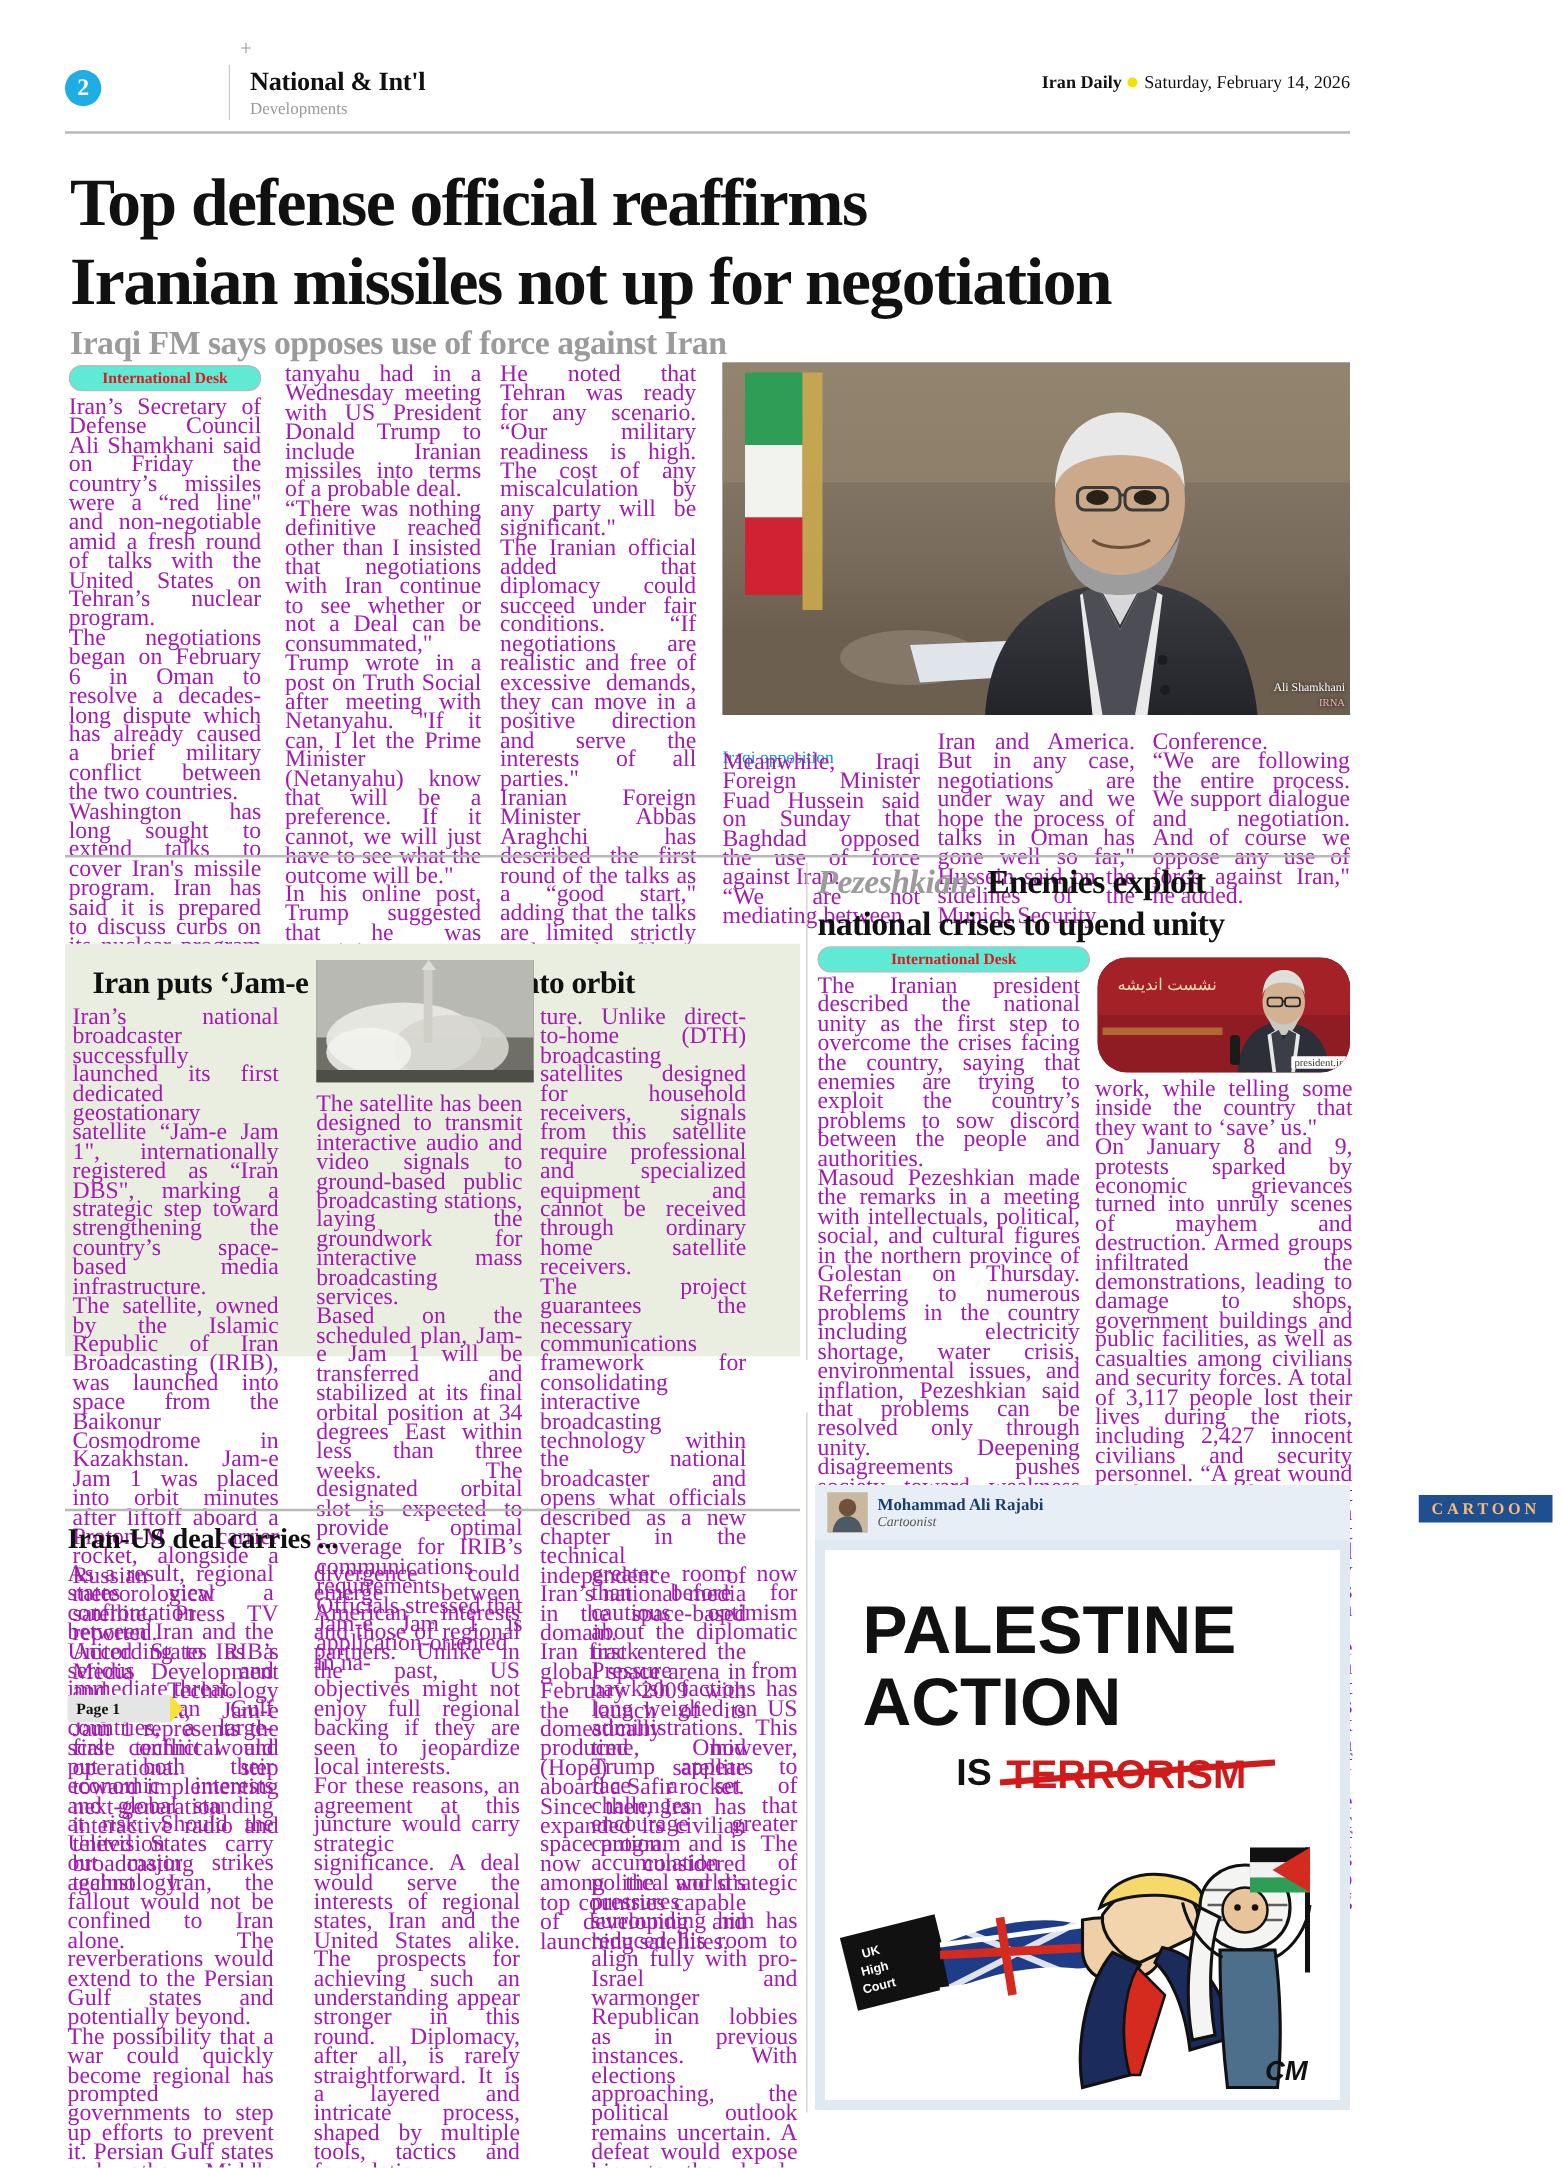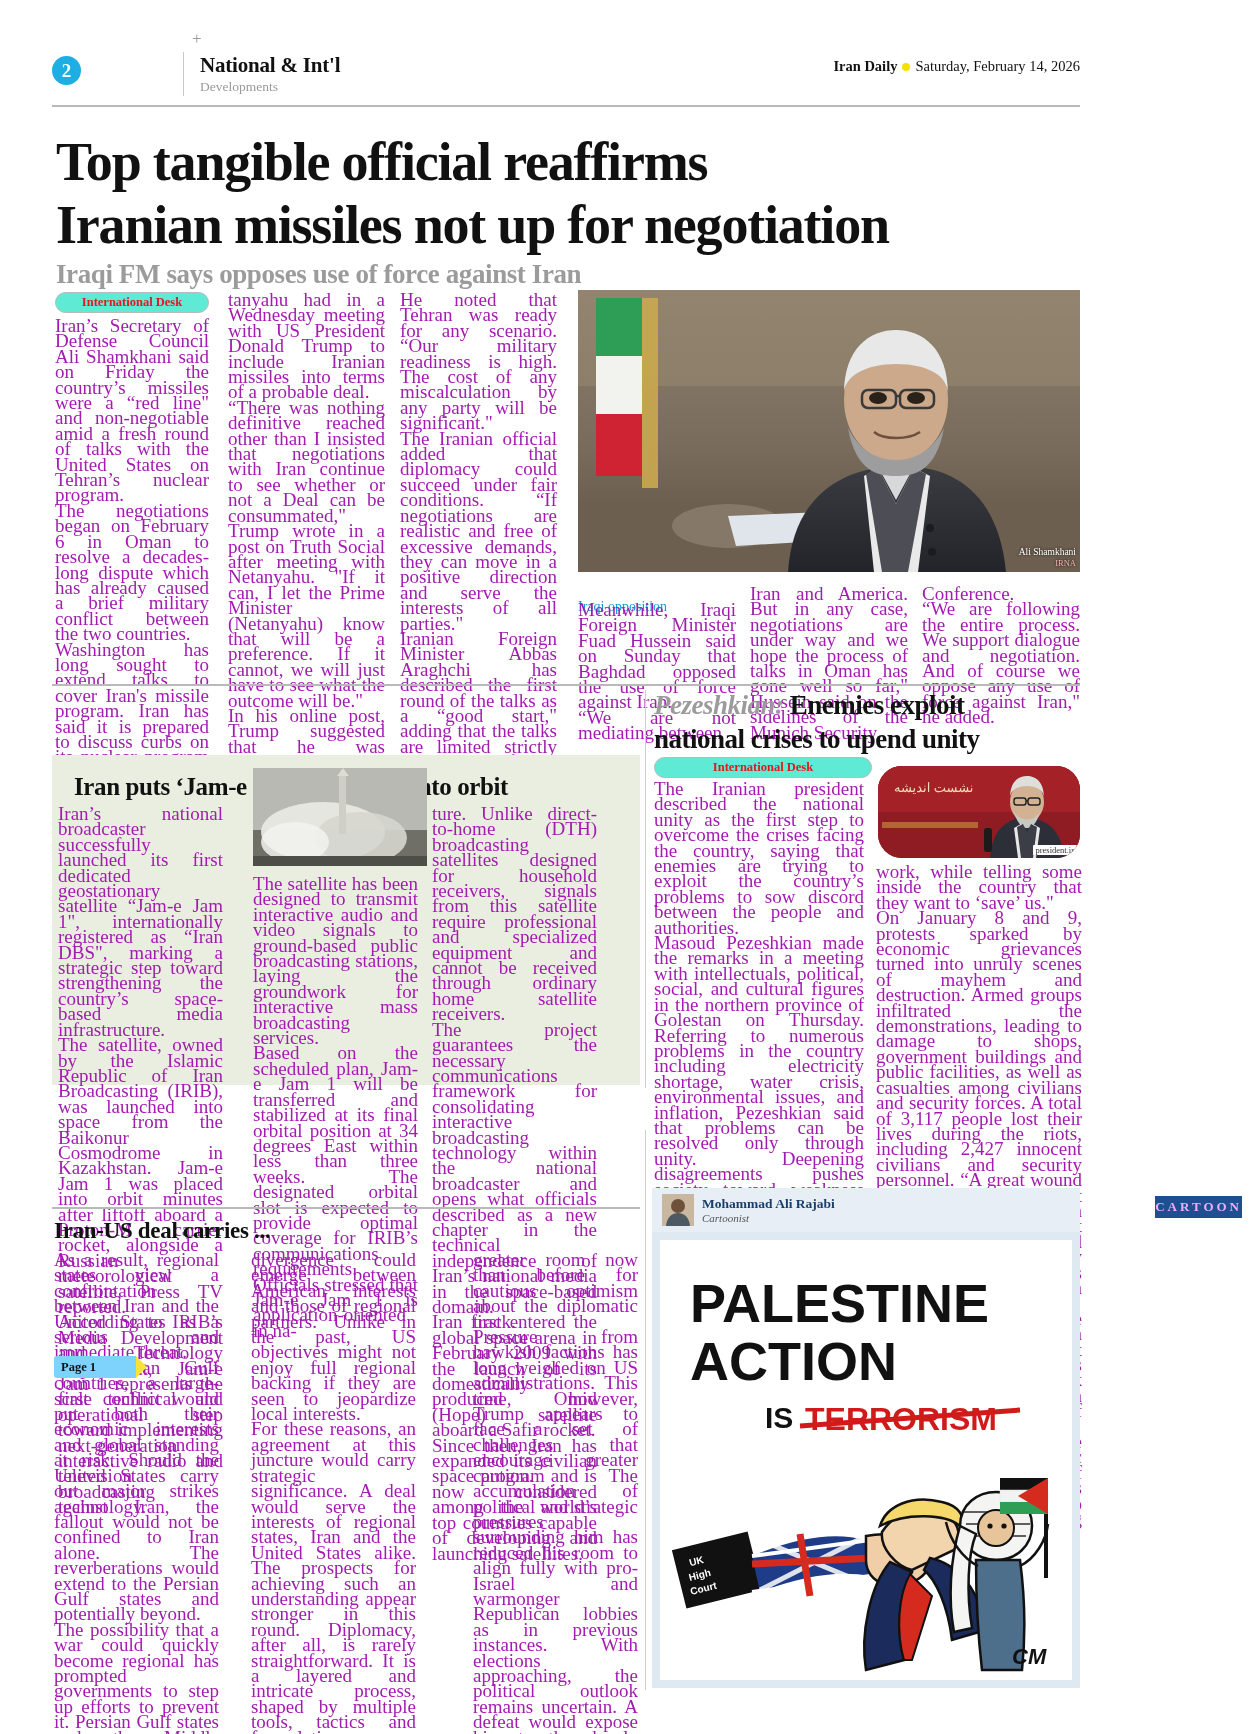--- a/index.html
+++ b/index.html
@@ -106,21 +106,21 @@
     position:absolute;right:3px;bottom:3px;background:#fff;color:#333;
     font-size:8.5px;padding:0 3px;border-radius:1px;margin-top:16px;
   }
   
   .deal-title{
     position:absolute;left:54px;top:1218px;font-size:23px;font-weight:bold;
     letter-spacing:-.3px;
   }
   .page1-badge{
     position:absolute;left:54px;top:1356px;width:82px;height:22px;
-    background:#7dd3fc;border-radius:3px 0 0 3px;
+    background:#e5e5e5;border-radius:3px 0 0 3px;
     font-size:12.5px;font-weight:bold;color:#111;line-height:22px;
     padding-left:7px;box-sizing:border-box;
   }
   .page1-badge .arrow{
     position:absolute;right:-11px;top:0;width:0;height:0;
     border-top:11px solid transparent;border-bottom:11px solid transparent;
     border-left:11px solid #f7e23c;
   }
   
   .cartoon-box{
@@ -137,22 +137,22 @@
   }
   .cart-name{
     position:absolute;left:702px;top:1196px;font-size:13.5px;font-weight:bold;
     color:#1a3e6b;
   }
   .cart-role{
     position:absolute;left:702px;top:1212px;font-size:11px;font-style:italic;
     color:#555;
   }
   .cart-tag{
-    position:absolute;right:8px;top:1196px;background:#1d4f91;color:#f0abfc;
-    font-size:13px;font-weight:bold;letter-spacing:3px;padding:3px 0;
+    position:absolute;right:8px;top:1196px;background:#1d4f91;color:#fdba74;
+    font-size:13px;font-weight:bold;letter-spacing:3px;padding:3px 10px;
   }
   .cart-art{
     position:absolute;left:660px;top:1240px;width:412px;height:440px;
     background:#fff;overflow:hidden;
   }
   .vline{position:absolute;width:1px;background:#cfcfcf;}
 </style>
 </head>
 <body>
 
@@ -164,21 +164,21 @@
     <div class="page-badge">2</div>
     <div class="sec-divider"></div>
     <div class="sec-title">National &amp; Int'l</div>
     <div class="sec-sub">Developments</div>
     <div class="dateline">
       <span class="brand">Iran Daily</span><span class="dot"></span><span>Saturday, February 14, 2026</span>
     </div>
   </div>
   <div class="rule" style="left:52px;top:105px;width:1028px;height:2px;"></div>
 
-  <div class="hl hl1">Top tangible official reaffirms</div>
+  <div class="hl hl1">Top defense official reaffirms</div>
   <div class="hl hl2">Iranian missiles not up for negotiation</div>
   <div class="subhl">Iraqi FM says opposes use of force against Iran</div>
 
   <div class="desk" style="position:absolute;left:55px;top:292px;width:152px;">International Desk</div>
 
   <div class="lead-photo">
     <svg width="502" height="282" viewBox="0 0 502 282" preserveAspectRatio="none">
       <defs>
         <linearGradient id="bgwall" x1="0" y1="0" x2="0" y2="1">
           <stop offset="0%" stop-color="#8d7f6d"></stop>

